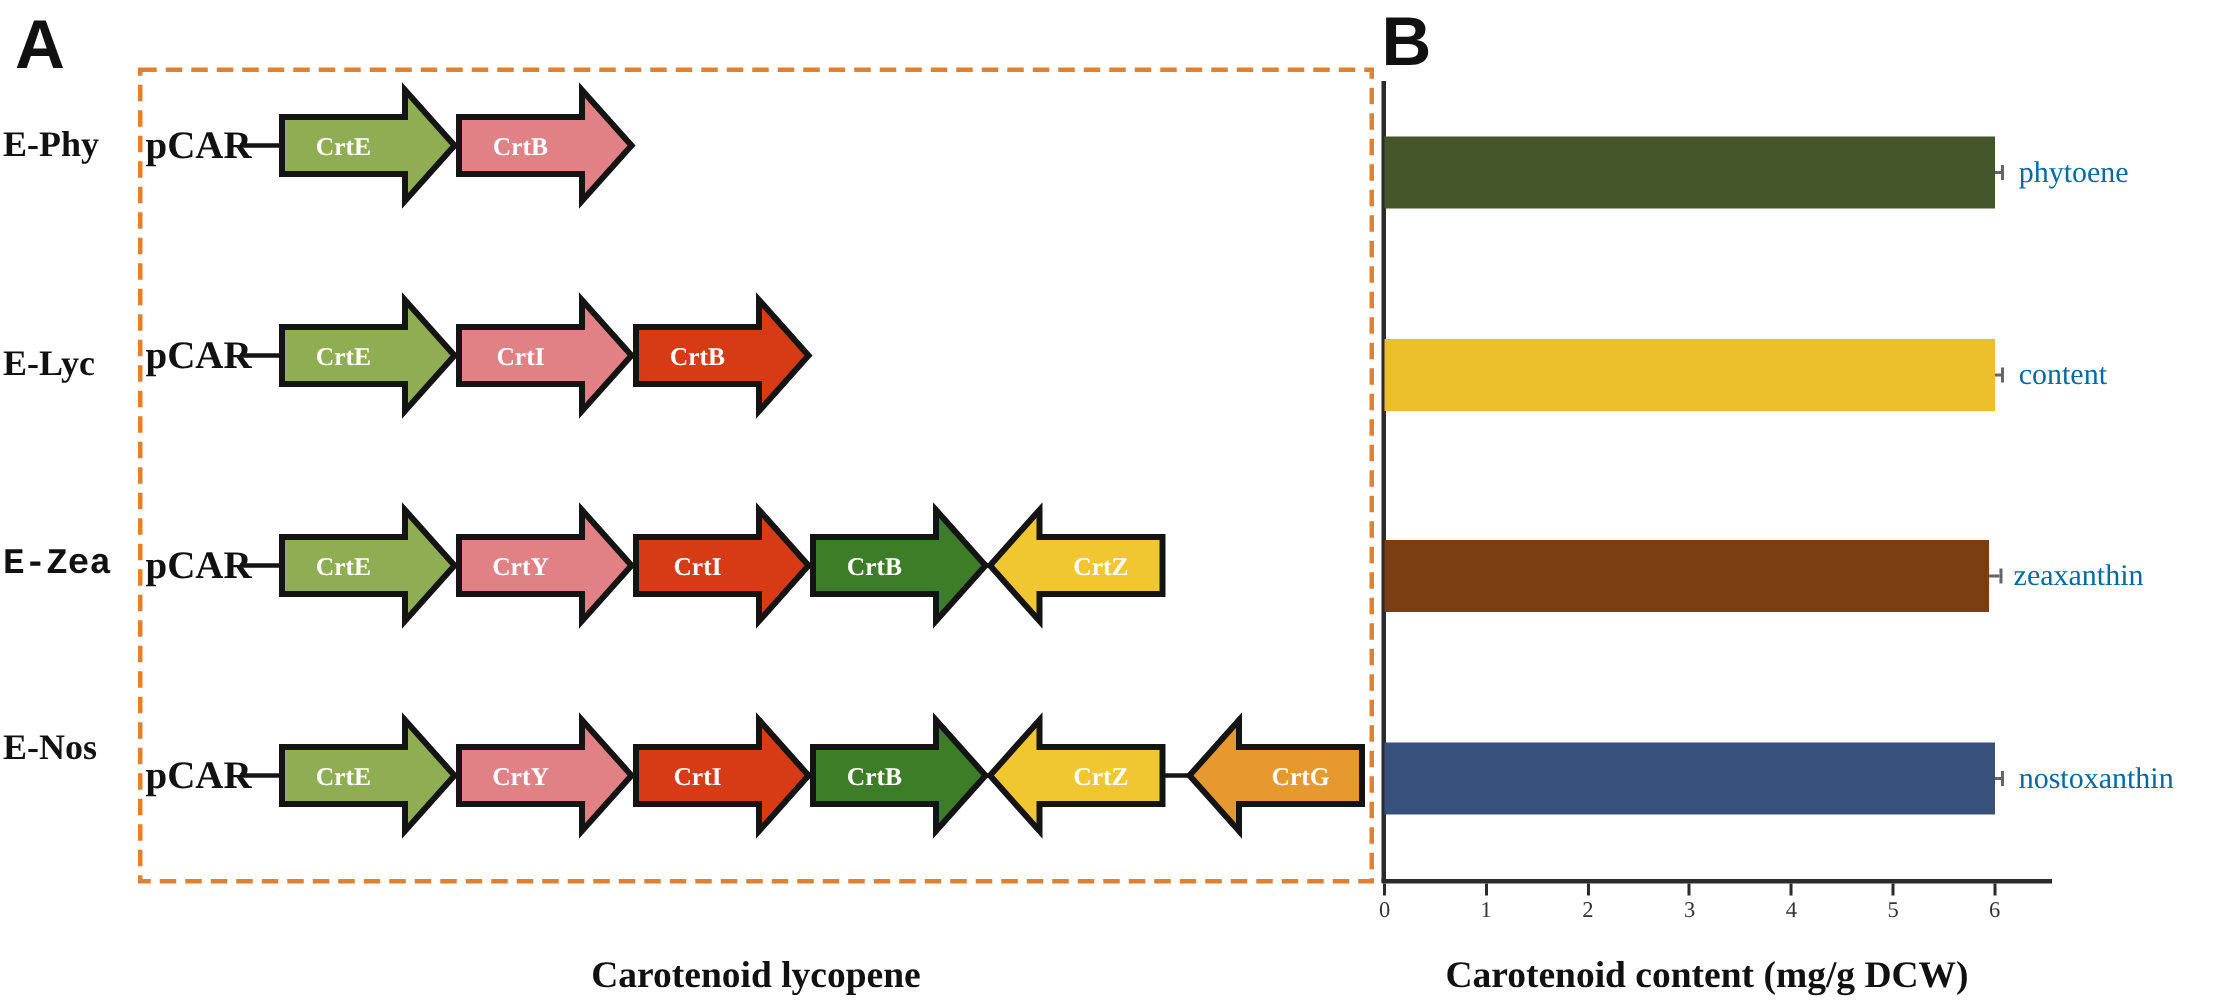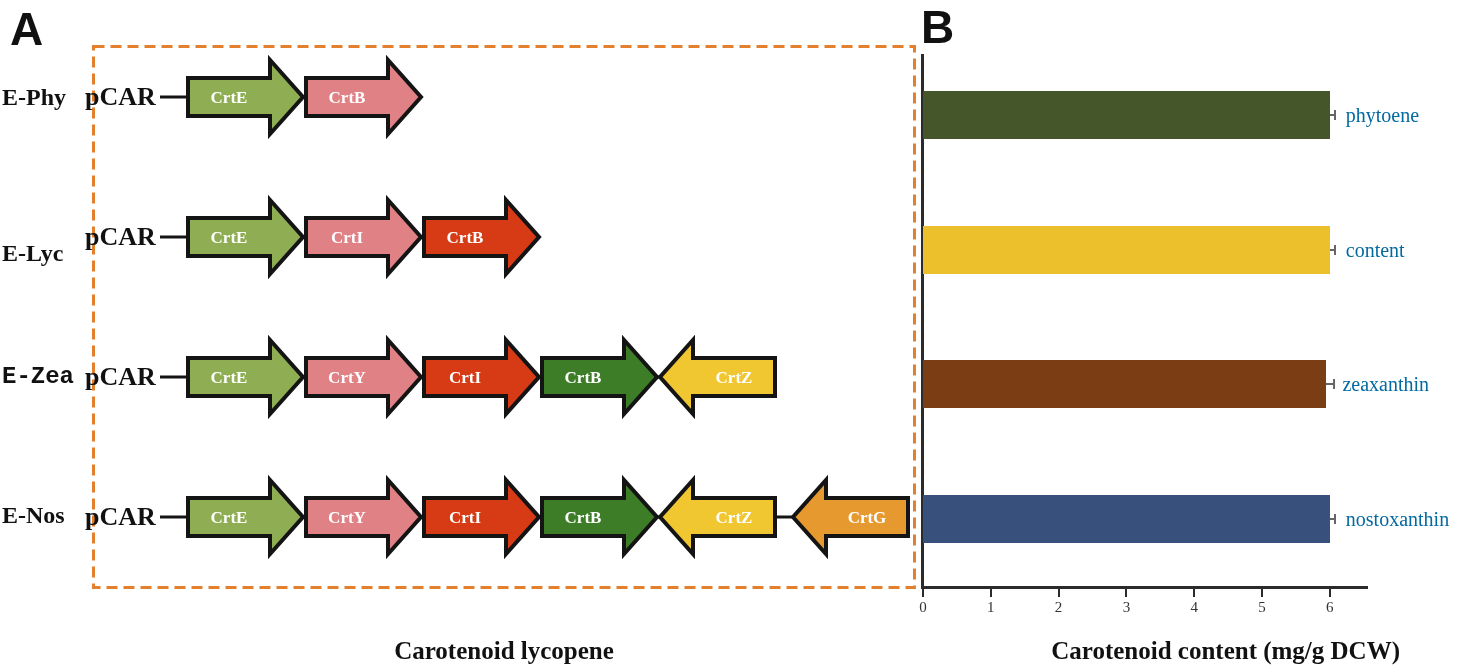--- a/index.html
+++ b/index.html
@@ -27,39 +27,39 @@
     left: 2px;
     width: 86px;
     font-weight: bold;
     font-size: 24px;
     color: #111111;
     line-height: 30px;
     white-space: nowrap;
   }
   .plasmid-label {
     position: absolute;
-    left: 85px;
+    left: 97px;
     font-weight: bold;
     font-size: 26px;
     color: #111111;
     line-height: 32px;
     white-space: nowrap;
     text-align: right;
   }
   .row-svg { position: absolute; left: 158px; width: 770px; height: 120px; }
   .caption {
     position: absolute;
     font-weight: bold;
     font-size: 25px;
     color: #111111;
     text-align: center;
     white-space: nowrap;
   }
   .caption.a { left: 93px; width: 822px; top: 637px; }
-  .caption.b { left: 950px; width: 450px; top: 637px; text-align: right; }
+  .caption.b { left: 913px; width: 450px; top: 637px; }
   .axis-line { position: absolute; background: #2b2b2b; }
   .bar { position: absolute; height: 48px; }
   .bar-label {
     position: absolute;
     font-weight: normal;
     font-size: 20px;
     color: #0369a1;
     line-height: 32px;
     white-space: nowrap;
   }
@@ -89,21 +89,21 @@
   <div id="rows-host">
       <div class="row-label" style="top: 82px;">E-Phy</div>
       <div class="plasmid-label" style="top: 81px;">pCAR</div>
       <svg class="row-svg" viewBox="0 0 770 120" style="top: 37px;">
         <line x1="2" y1="60" x2="257" y2="60" stroke="#141414" stroke-width="3"></line>
         <polygon points="30,41 112,41 112,23 145,60 112,97 112,79 30,79" fill="#8fae53" stroke="#141414" stroke-width="4" stroke-linejoin="miter"></polygon>
         <text x="71" y="66" text-anchor="middle" fill="#ffffff" font-family="&quot;Liberation Serif&quot;, &quot;DejaVu Serif&quot;, serif" font-size="17" font-weight="bold">CrtE</text>
         <polygon points="148,41 230,41 230,23 263,60 230,97 230,79 148,79" fill="#e08186" stroke="#141414" stroke-width="4" stroke-linejoin="miter"></polygon>
         <text x="189" y="66" text-anchor="middle" fill="#ffffff" font-family="&quot;Liberation Serif&quot;, &quot;DejaVu Serif&quot;, serif" font-size="17" font-weight="bold">CrtB</text>
       </svg>
-      <div class="row-label" style="top: 238px;">E-Lyc</div>
+      <div class="row-label" style="top: 228px;">E-Lyc</div>
       <div class="plasmid-label" style="top: 221px;">pCAR</div>
       <svg class="row-svg" viewBox="0 0 770 120" style="top: 177px;">
         <line x1="2" y1="60" x2="375" y2="60" stroke="#141414" stroke-width="3"></line>
         <polygon points="30,41 112,41 112,23 145,60 112,97 112,79 30,79" fill="#8fae53" stroke="#141414" stroke-width="4" stroke-linejoin="miter"></polygon>
         <text x="71" y="66" text-anchor="middle" fill="#ffffff" font-family="&quot;Liberation Serif&quot;, &quot;DejaVu Serif&quot;, serif" font-size="17" font-weight="bold">CrtE</text>
         <polygon points="148,41 230,41 230,23 263,60 230,97 230,79 148,79" fill="#e08186" stroke="#141414" stroke-width="4" stroke-linejoin="miter"></polygon>
         <text x="189" y="66" text-anchor="middle" fill="#ffffff" font-family="&quot;Liberation Serif&quot;, &quot;DejaVu Serif&quot;, serif" font-size="17" font-weight="bold">CrtI</text>
         <polygon points="266,41 348,41 348,23 381,60 348,97 348,79 266,79" fill="#d63b16" stroke="#141414" stroke-width="4" stroke-linejoin="miter"></polygon>
         <text x="307" y="66" text-anchor="middle" fill="#ffffff" font-family="&quot;Liberation Serif&quot;, &quot;DejaVu Serif&quot;, serif" font-size="17" font-weight="bold">CrtB</text>
       </svg>
@@ -115,21 +115,21 @@
         <text x="71" y="66" text-anchor="middle" fill="#ffffff" font-family="&quot;Liberation Serif&quot;, &quot;DejaVu Serif&quot;, serif" font-size="17" font-weight="bold">CrtE</text>
         <polygon points="148,41 230,41 230,23 263,60 230,97 230,79 148,79" fill="#e08186" stroke="#141414" stroke-width="4" stroke-linejoin="miter"></polygon>
         <text x="189" y="66" text-anchor="middle" fill="#ffffff" font-family="&quot;Liberation Serif&quot;, &quot;DejaVu Serif&quot;, serif" font-size="17" font-weight="bold">CrtY</text>
         <polygon points="266,41 348,41 348,23 381,60 348,97 348,79 266,79" fill="#d63b16" stroke="#141414" stroke-width="4" stroke-linejoin="miter"></polygon>
         <text x="307" y="66" text-anchor="middle" fill="#ffffff" font-family="&quot;Liberation Serif&quot;, &quot;DejaVu Serif&quot;, serif" font-size="17" font-weight="bold">CrtI</text>
         <polygon points="384,41 466,41 466,23 499,60 466,97 466,79 384,79" fill="#3e7d28" stroke="#141414" stroke-width="4" stroke-linejoin="miter"></polygon>
         <text x="425" y="66" text-anchor="middle" fill="#ffffff" font-family="&quot;Liberation Serif&quot;, &quot;DejaVu Serif&quot;, serif" font-size="17" font-weight="bold">CrtB</text>
         <polygon points="617,41 535,41 535,23 502,60 535,97 535,79 617,79" fill="#f0c631" stroke="#141414" stroke-width="4" stroke-linejoin="miter"></polygon>
         <text x="576" y="66" text-anchor="middle" fill="#ffffff" font-family="&quot;Liberation Serif&quot;, &quot;DejaVu Serif&quot;, serif" font-size="17" font-weight="bold">CrtZ</text>
       </svg>
-      <div class="row-label" style="top: 500px;">E-Nos</div>
+      <div class="row-label" style="top: 484px;">E-Nos</div>
       <div class="plasmid-label" style="top: 501px;">pCAR</div>
       <svg class="row-svg" viewBox="0 0 770 120" style="top: 457px;">
         <line x1="2" y1="60" x2="744" y2="60" stroke="#141414" stroke-width="3"></line>
         <polygon points="30,41 112,41 112,23 145,60 112,97 112,79 30,79" fill="#8fae53" stroke="#141414" stroke-width="4" stroke-linejoin="miter"></polygon>
         <text x="71" y="66" text-anchor="middle" fill="#ffffff" font-family="&quot;Liberation Serif&quot;, &quot;DejaVu Serif&quot;, serif" font-size="17" font-weight="bold">CrtE</text>
         <polygon points="148,41 230,41 230,23 263,60 230,97 230,79 148,79" fill="#e08186" stroke="#141414" stroke-width="4" stroke-linejoin="miter"></polygon>
         <text x="189" y="66" text-anchor="middle" fill="#ffffff" font-family="&quot;Liberation Serif&quot;, &quot;DejaVu Serif&quot;, serif" font-size="17" font-weight="bold">CrtY</text>
         <polygon points="266,41 348,41 348,23 381,60 348,97 348,79 266,79" fill="#d63b16" stroke="#141414" stroke-width="4" stroke-linejoin="miter"></polygon>
         <text x="307" y="66" text-anchor="middle" fill="#ffffff" font-family="&quot;Liberation Serif&quot;, &quot;DejaVu Serif&quot;, serif" font-size="17" font-weight="bold">CrtI</text>
         <polygon points="384,41 466,41 466,23 499,60 466,97 466,79 384,79" fill="#3e7d28" stroke="#141414" stroke-width="4" stroke-linejoin="miter"></polygon>

